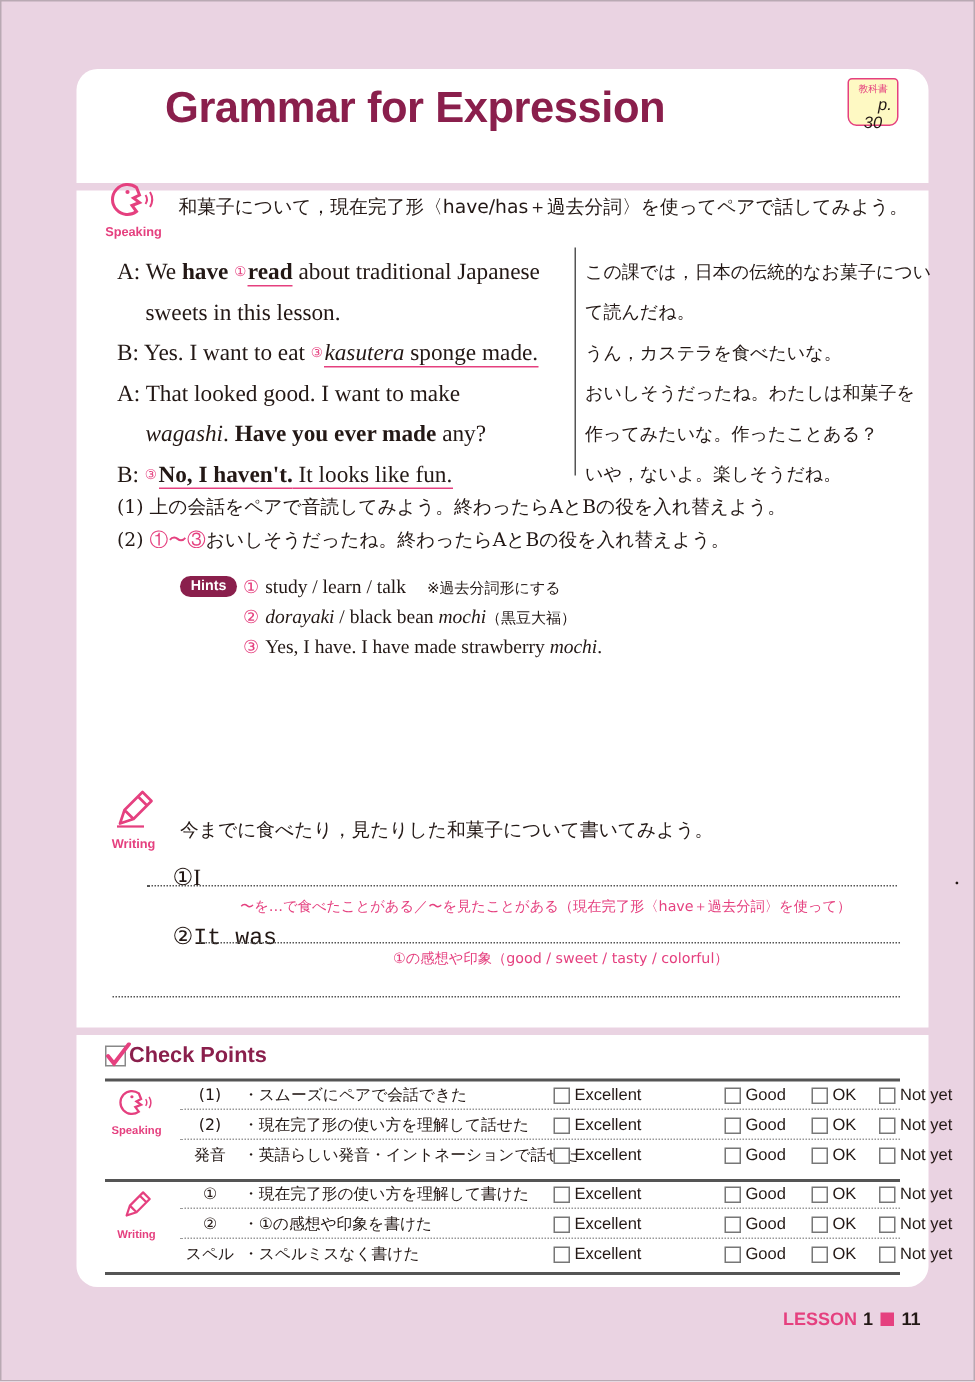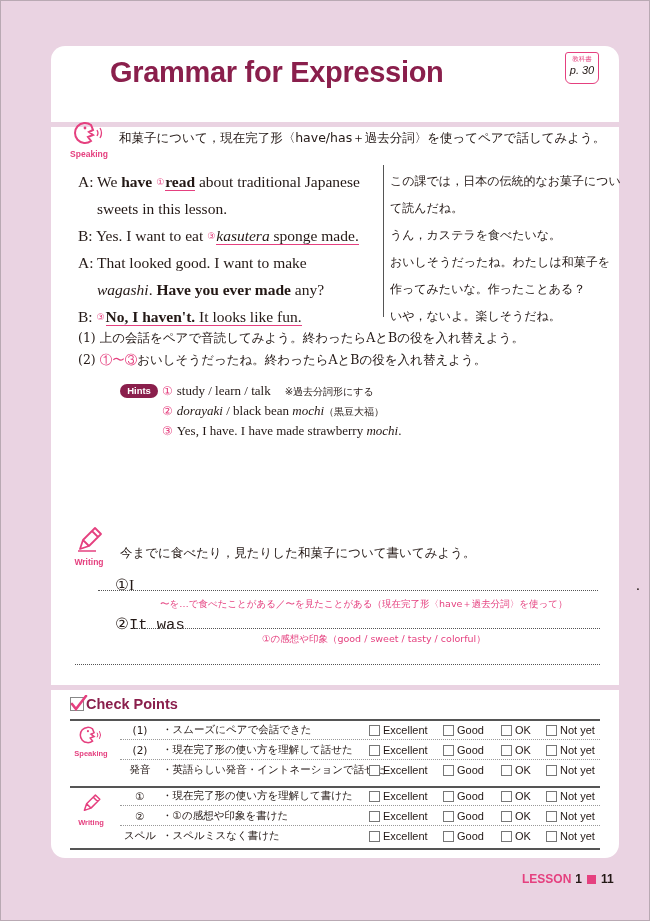--- a/index.html
+++ b/index.html
@@ -19,25 +19,25 @@
   .panel-check { top: 690px; height: 168px; border-radius: 0 0 14px 14px; }
 
   .title {
     position: absolute; left: 70px; top: 56px;
     font-family: "Liberation Sans", sans-serif; font-weight: bold;
     font-size: 29px; color: #8a1f4c; letter-spacing: -0.3px; margin-left: 40px;
   }
   .tb-badge {
     position: absolute; left: 565px; top: 52px; width: 34px; height: 32px;
     border: 1.5px solid #e5407f; border-radius: 3px 3px 6px 6px;
-    text-align: center; background: #ffffff;
+    text-align: center; background: #fef9c3;
   }
   .tb-badge .k { font-size: 6.5px; color: #e5407f; line-height: 9px; margin-top: 2px; }
   .tb-badge .p { font-family: "Liberation Sans", sans-serif; font-size: 11px; line-height: 12px; color: #231815; }
-  .tb-badge .p i { font-style: italic; }
+  .tb-badge .p i { font-style: italic; margin-left: 16px; }
 
   .icon-block { position: absolute; text-align: center; }
   .icon-block .lbl {
     font-family: "Liberation Sans", sans-serif; font-weight: bold; font-size: 8.5px;
     color: #e5407f; display: block; line-height: 9px;
   }
   .instr { position: absolute; font-size: 12.5px; color: #231815; }
 
   .dialog { position: absolute; left: 78px; top: 168px; width: 300px;
     font-family: "Liberation Serif", serif; font-size: 15.5px; }
@@ -74,21 +74,21 @@
     font-weight: bold; font-size: 14.5px; color: #8a1f4c; display: flex; align-items: center; }
   .cp-title .box { width: 14px; height: 14px; border: 1px solid #888; position: relative; margin-right: 2px; }
   .cp-table { position: absolute; left: 70px; top: 717px; width: 530px; }
   .cp-row { height: 20px; display: flex; align-items: center; font-size: 10.5px; position: relative; }
   .cp-row .sep { position: absolute; left: 50px; right: 0; bottom: 0; border-bottom: 1px dotted #999; }
   .cp-row .code { position: absolute; left: 50px; width: 40px; text-align: center; }
   .cp-row .desc { position: absolute; left: 92px; white-space: nowrap; }
   .cp-row .opts { position: absolute; left: 299px; display: flex; font-family: "Liberation Sans", sans-serif; font-size: 11px; }
   .opt { display: flex; align-items: center; white-space: nowrap; }
   .opt .cb { width: 11px; height: 11px; border: 1px solid #777; margin-right: 3px; background: #fff; }
-  .opt-0 { width: 74px; } .opt-1 { width: 58px; } .opt-2 { width: 45px; }
+  .opt-0 { width: 74px; } .opt-1 { width: 58px; margin-left: 40px; } .opt-2 { width: 45px; }
   .hr { position: absolute; left: 70px; width: 530px; height: 1.5px; background: #555; }
   .cp-icon { position: absolute; text-align: center; width: 46px; }
 
   .footer { position: absolute; left: 522px; top: 872px; font-family: "Liberation Sans", sans-serif;
     font-weight: bold; font-size: 12px; white-space: nowrap; display: flex; align-items: center; }
   .footer .lesson { color: #e5407f; margin-right: 4px; }
   .footer .num { color: #231815; }
   .footer .sq { width: 9px; height: 9px; background: #e5407f; margin: 0 5px; }
 </style>
 </head>

